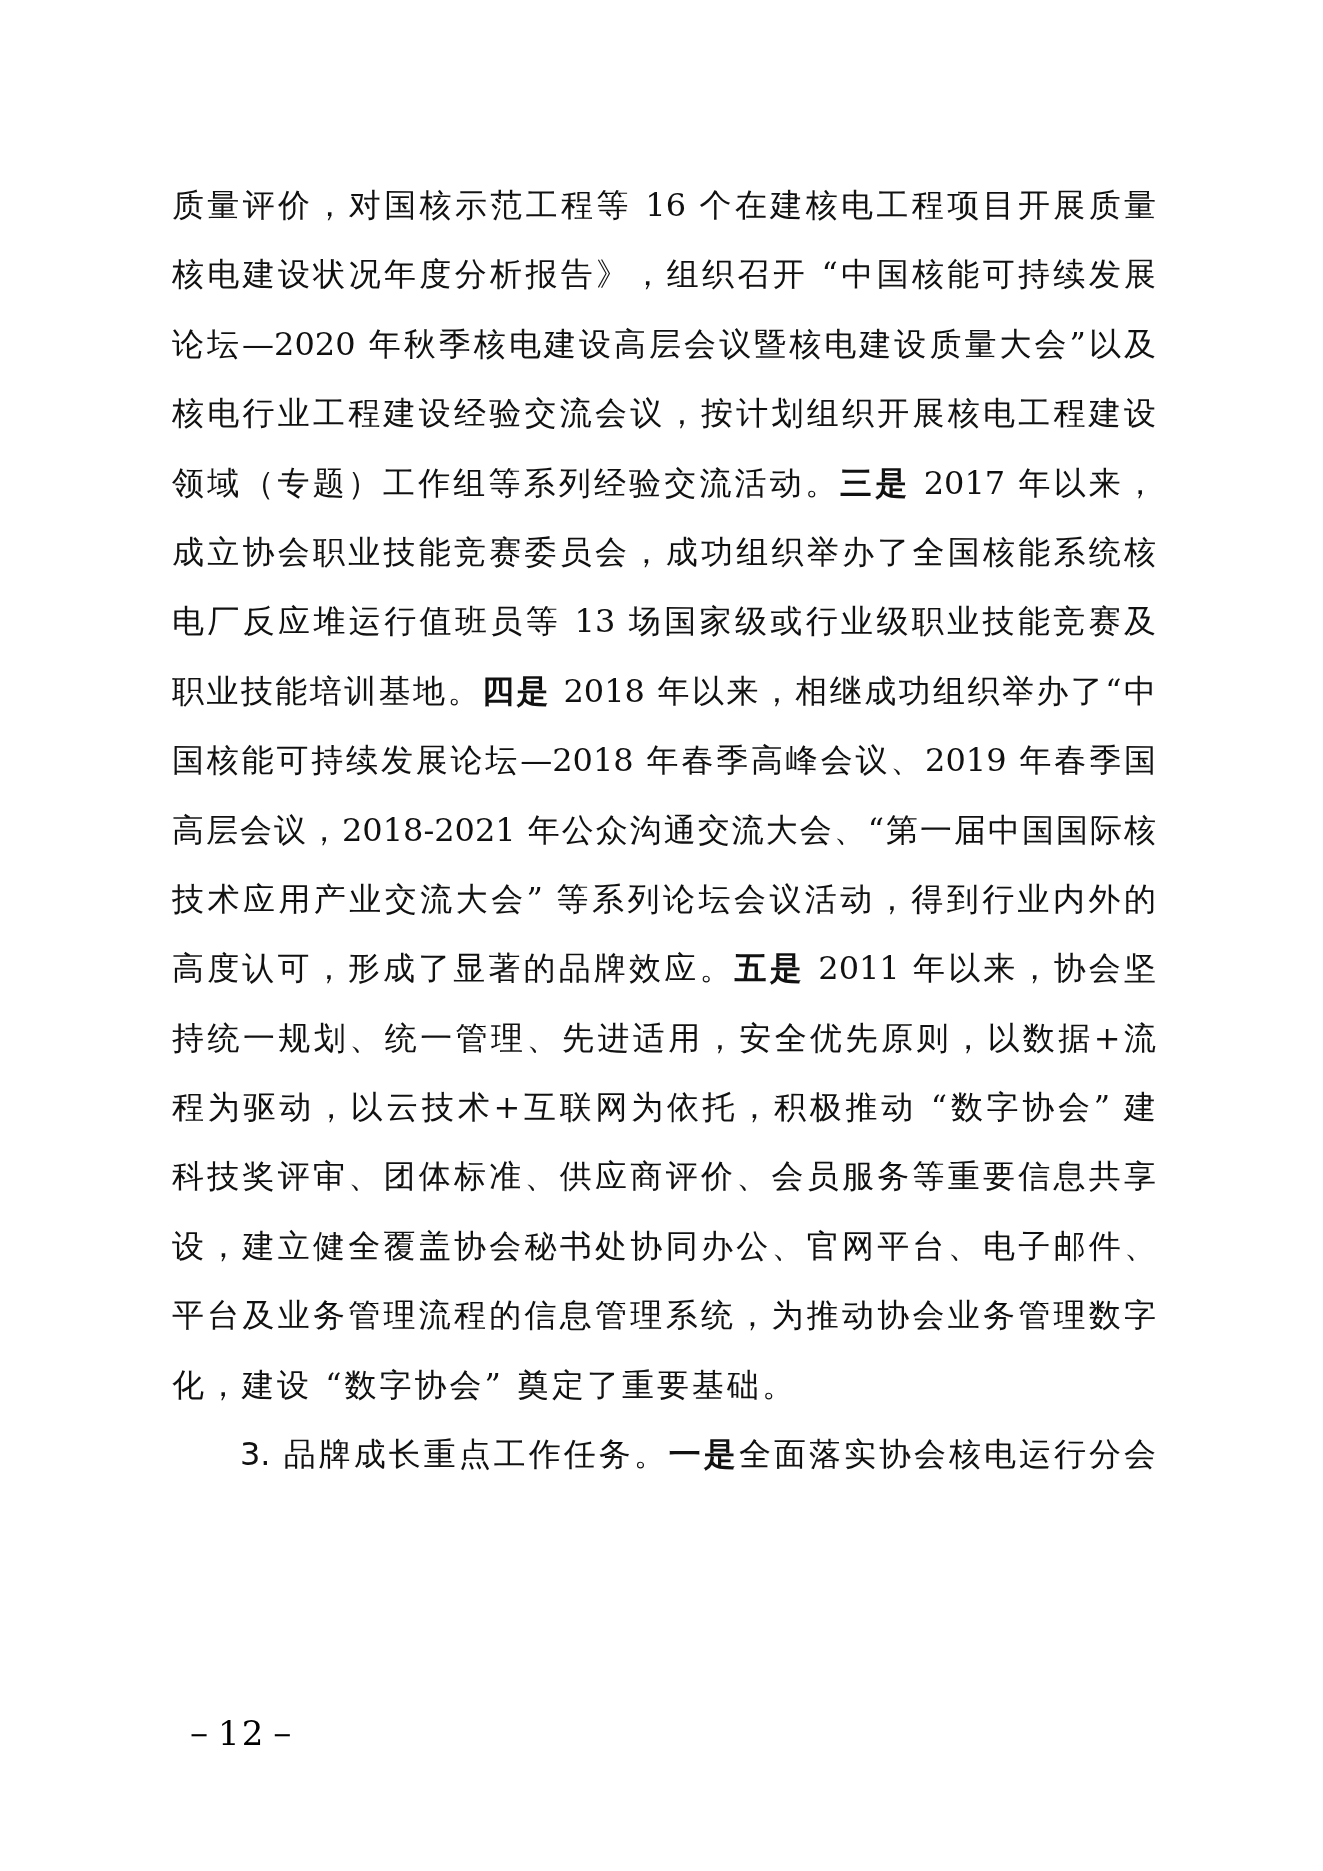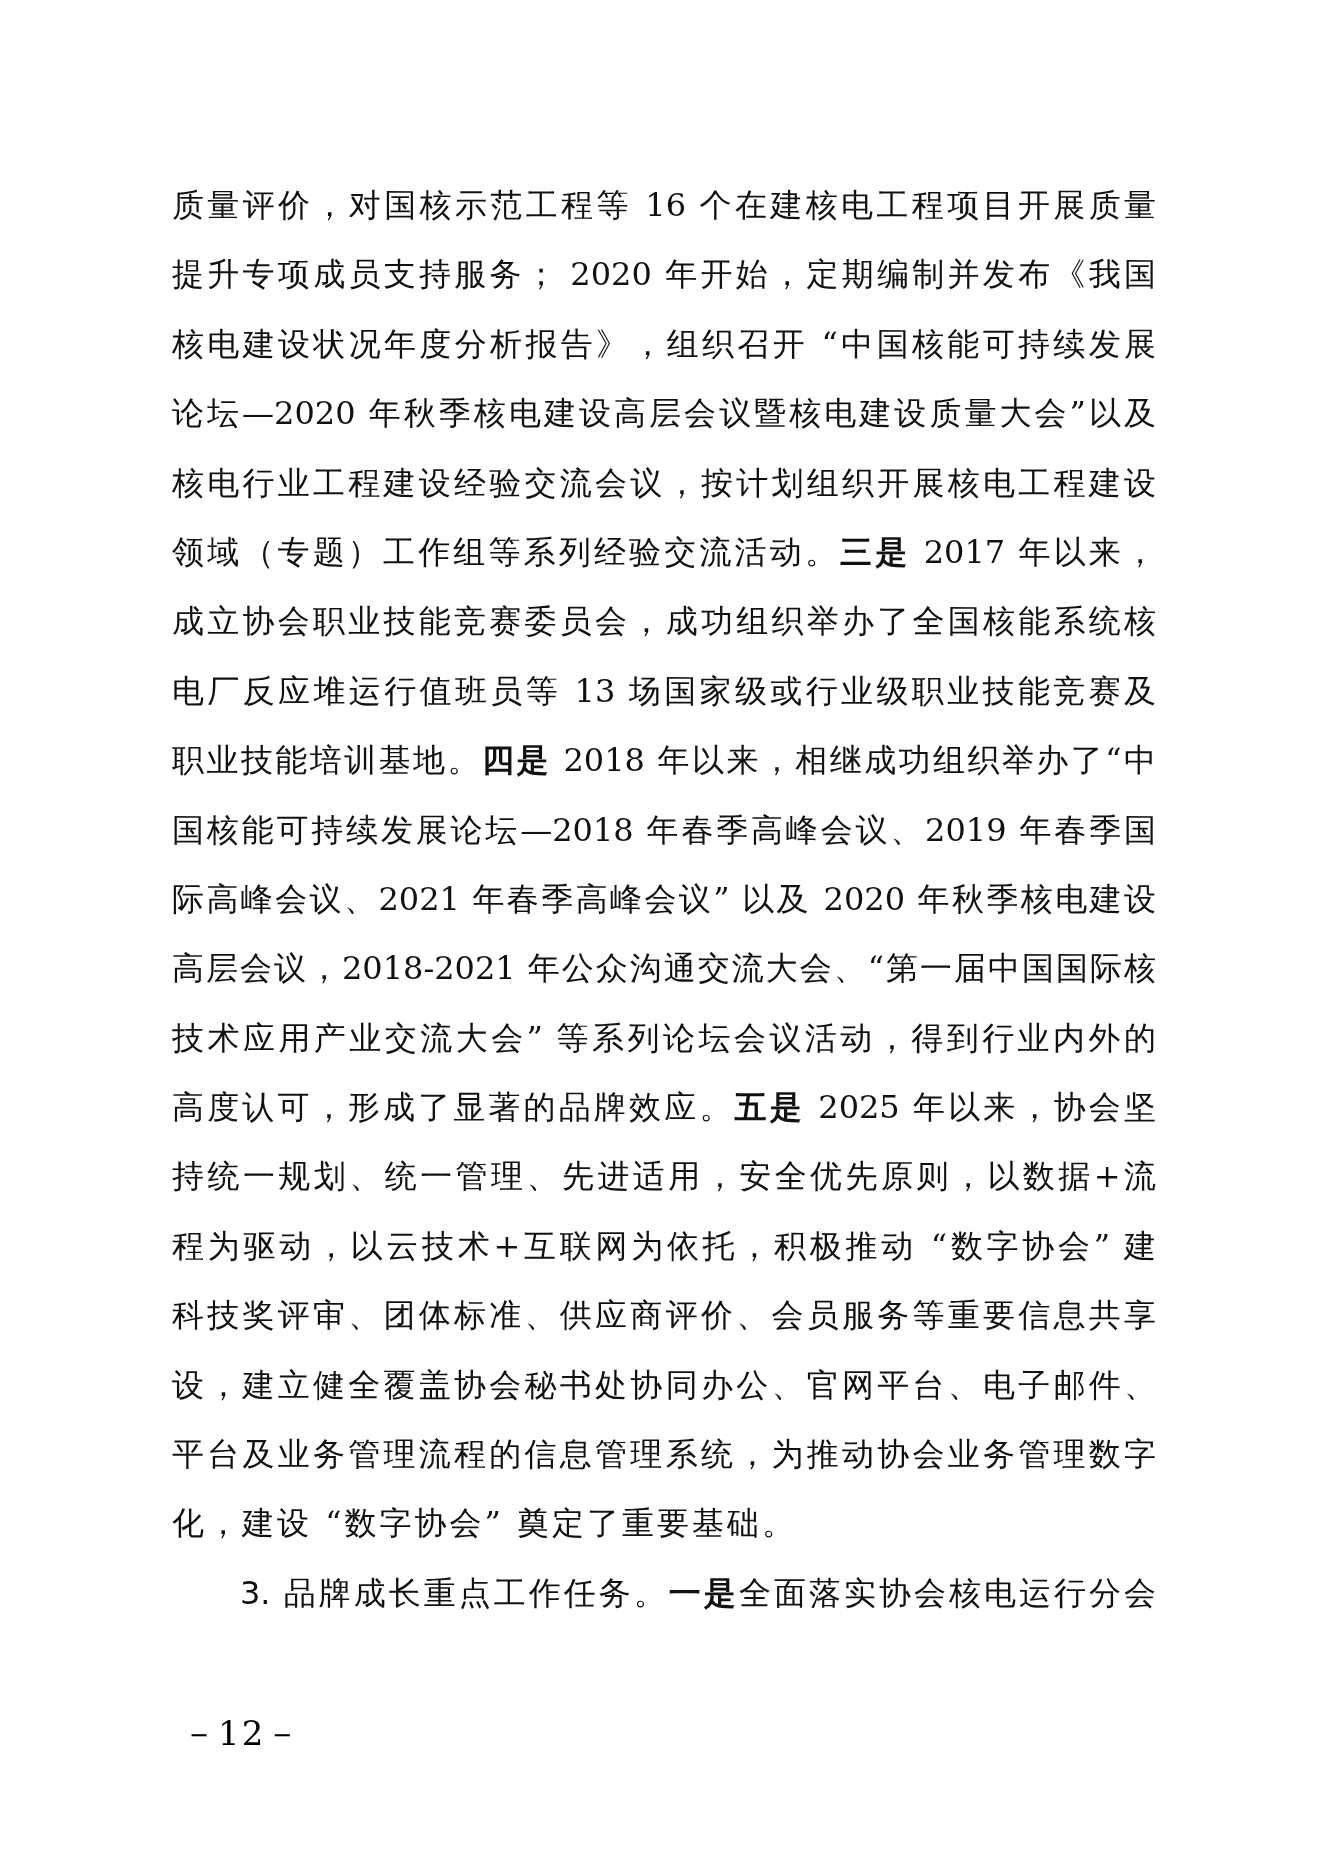--- a/index.html
+++ b/index.html
@@ -60,33 +60,31 @@
       color: #000000;
       letter-spacing: 2px;
     }
   </style>
 </head>
 <body>
 
 <div class="page">
   <div class="body-text">
     <div class="line">质量评价，对国核示范工程等 16 个在建核电工程项目开展质量</div>
-    <div class="line">提升专项成员支持服务； 2020 年开始，定期编制并发布《我国</div>
     <div class="line">核电建设状况年度分析报告》，组织召开 “中国核能可持续发展</div>
     <div class="line">论坛—2020 年秋季核电建设高层会议暨核电建设质量大会”以及</div>
     <div class="line">核电行业工程建设经验交流会议，按计划组织开展核电工程建设</div>
     <div class="line"><span>领域（专题）工作组等系列经验交流活动。</span><span class="bold">三是</span><span> 2017 年以来，</span></div>
     <div class="line">成立协会职业技能竞赛委员会，成功组织举办了全国核能系统核</div>
     <div class="line">电厂反应堆运行值班员等 13 场国家级或行业级职业技能竞赛及</div>
     <div class="line"><span>职业技能培训基地。</span><span class="bold">四是</span><span> 2018 年以来，相继成功组织举办了“中</span></div>
     <div class="line">国核能可持续发展论坛—2018 年春季高峰会议、2019 年春季国</div>
-    <div class="line">际高峰会议、2021 年春季高峰会议” 以及 2020 年秋季核电建设</div>
     <div class="line">高层会议，2018-2021 年公众沟通交流大会、“第一届中国国际核</div>
     <div class="line">技术应用产业交流大会” 等系列论坛会议活动，得到行业内外的</div>
-    <div class="line"><span>高度认可，形成了显著的品牌效应。</span><span class="bold">五是</span><span> 2025 年以来，协会坚</span></div>
+    <div class="line"><span>高度认可，形成了显著的品牌效应。</span><span class="bold">五是</span><span> 2011 年以来，协会坚</span></div>
     <div class="line">持统一规划、统一管理、先进适用，安全优先原则，以数据+流</div>
     <div class="line">程为驱动，以云技术+互联网为依托，积极推动 “数字协会” 建</div>
     <div class="line">科技奖评审、团体标准、供应商评价、会员服务等重要信息共享</div>
     <div class="line">设，建立健全覆盖协会秘书处协同办公、官网平台、电子邮件、</div>
     <div class="line">平台及业务管理流程的信息管理系统，为推动协会业务管理数字</div>
     <div class="line last">化，建设 “数字协会” 奠定了重要基础。</div>
     <div class="line heading"><span>3. 品牌成长重点工作任务。</span><span class="bold">一是</span><span>全面落实协会核电运行分会</span></div>
   </div>
 
   <div class="page-number">－12－</div>

